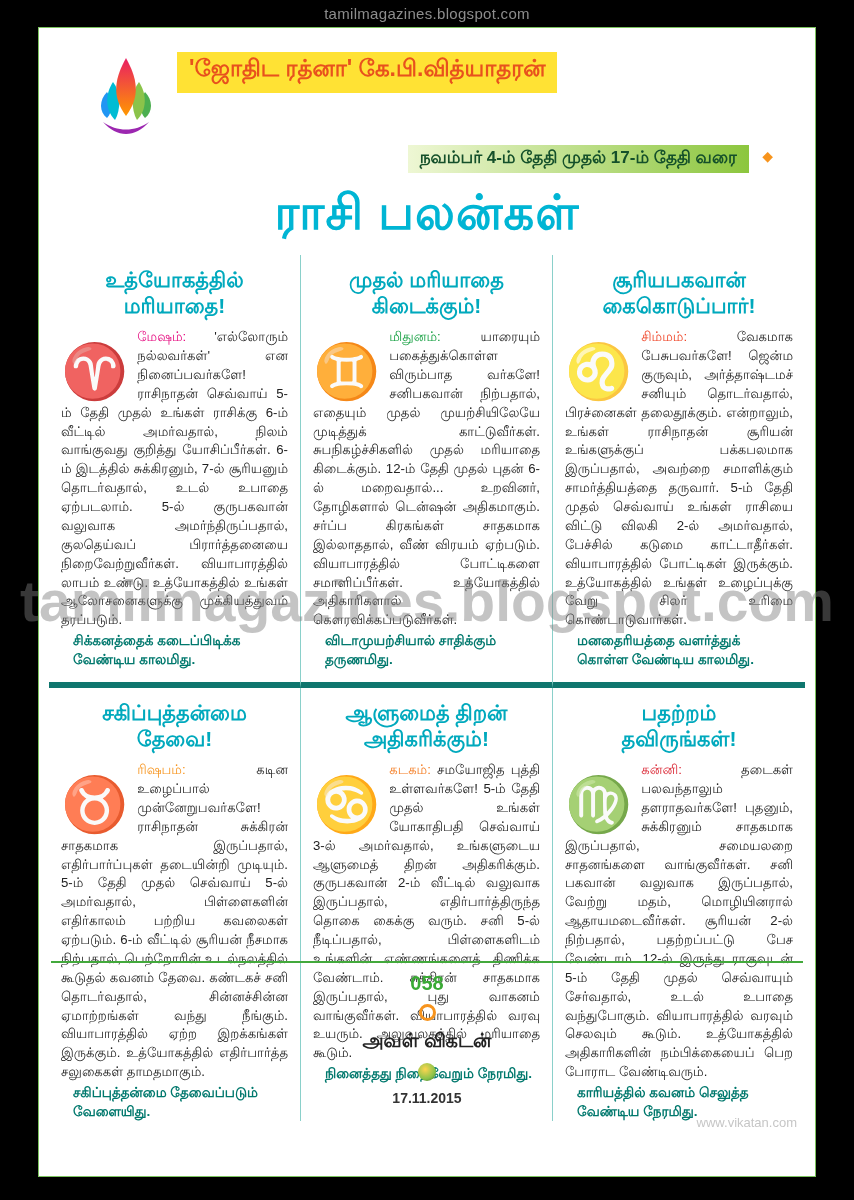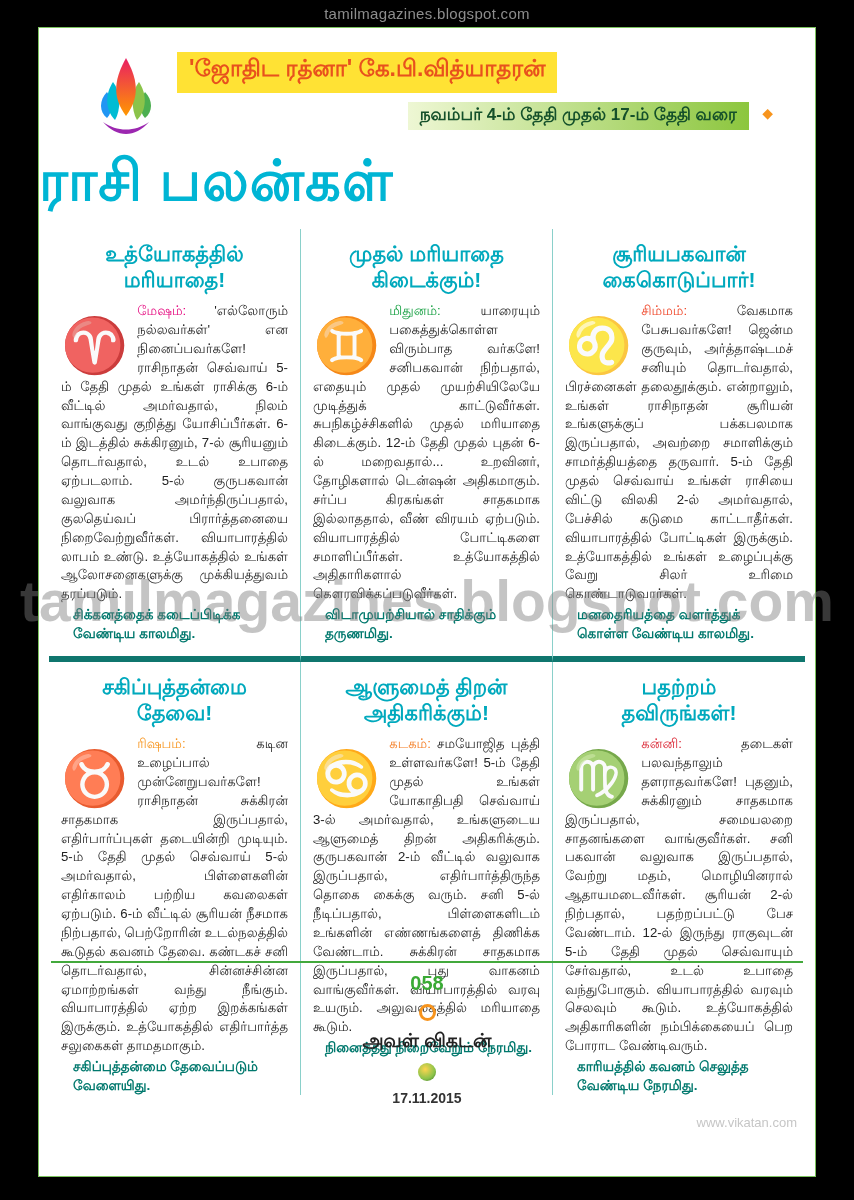--- a/index.html
+++ b/index.html
@@ -10,24 +10,24 @@
 
   .page { position:relative; margin:5px 38px 0; height:1150px; border:1px solid #7cc35e; background:#fff; box-sizing:border-box; }
 
   
   .header { display:flex; align-items:flex-start; padding:24px 42px 0 54px; }
   .logo { width:66px; height:84px; flex:0 0 auto; }
   .header-right { flex:1; margin-left:14px; min-width:0; }
   .byline-row { margin-left:4px; }
   .byline { display:inline-block; background:#ffe234; color:#e8511d; font-weight:bold; font-size:23px; padding:3px 12px 8px; }
   .date-band-row { text-align:right; margin-top:9px; }
-  .date-band { display:inline-block; background:linear-gradient(90deg,#eef7d4,#8cc63e); color:#14502a; font-weight:bold; font-size:17px; padding:3px 12px 4px; }
+  .date-band { display:inline-block; background:linear-gradient(90deg,#eef7d4,#8cc63e); color:#14502a; font-weight:bold; font-size:17px; padding:3px 12px 4px;margin-top:43px; }
   .diamond { color:#f7941d; font-size:14px; margin-left:9px; vertical-align:2px; }
 
-  .main-title { color:#00b5d4; font-size:56px; font-weight:bold; margin:12px 0 8px; letter-spacing:1px; }
+  .main-title { text-align:center; color:#00b5d4; font-size:48px; font-weight:bold; margin:12px 0 8px; letter-spacing:1px; }
 
   
   .grid { display:grid; grid-template-columns:1fr 1fr 1fr; margin:0 10px; }
   .cell { padding:4px 12px 12px; box-sizing:border-box; height:433px; overflow:hidden; }
   .cell.colA, .cell.colB { border-right:1px solid #8ad0ca; }
   .cell.rowTop { border-bottom:6px solid #0f766e; }
   .sec-head { margin:8px 0 10px; text-align:center; color:#00a9bd; font-size:21px; font-weight:bold; line-height:1.22; }
   .sec-head span { display:block; }
   .sec-body { font-size:13.2px; line-height:1.43; color:#222; text-align:justify; margin:0; }
   .sign { font-weight:normal; }

